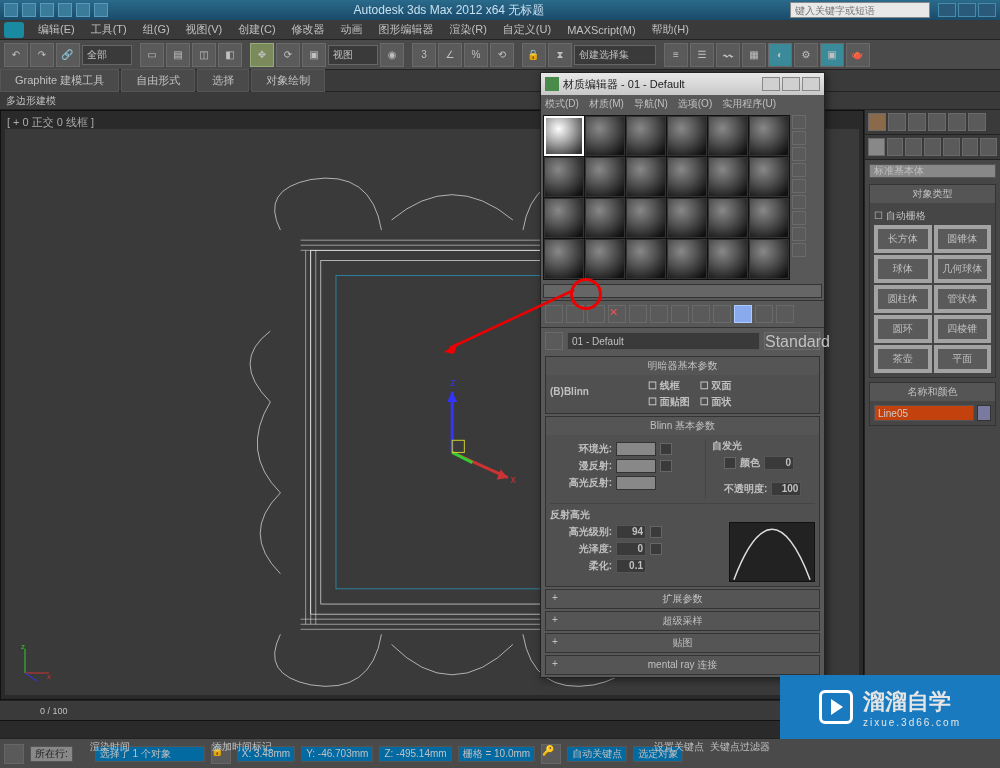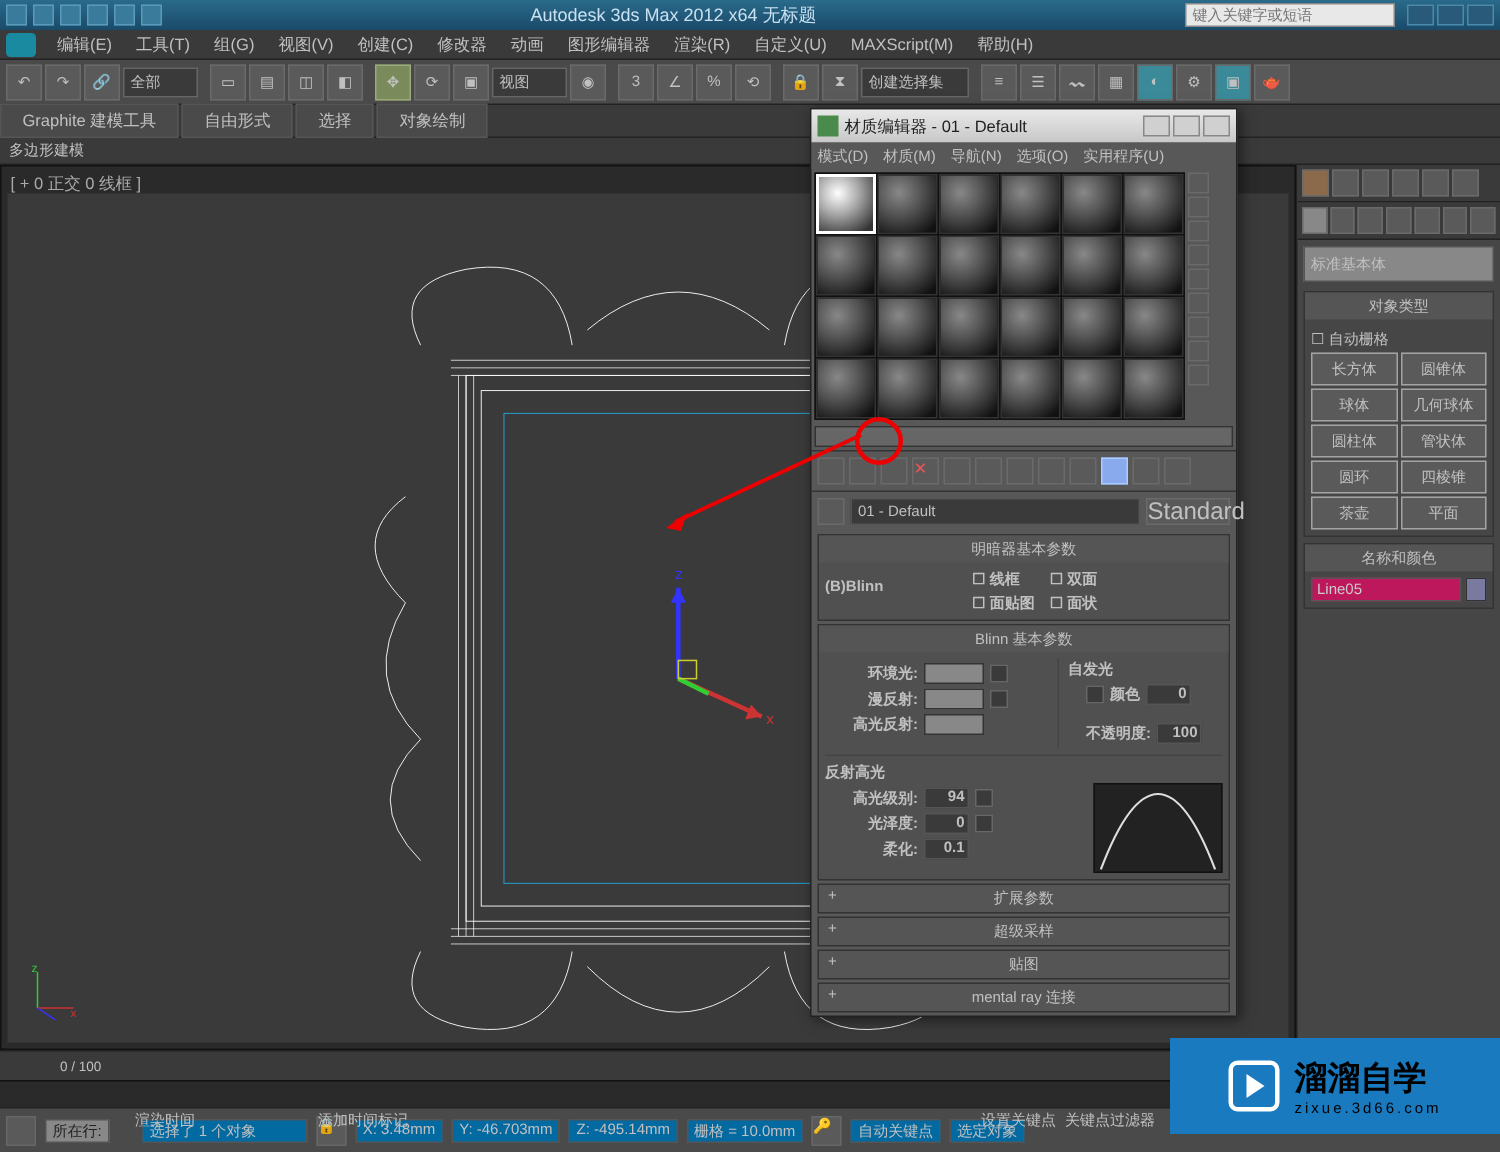--- a/index.html
+++ b/index.html
@@ -34,28 +34,28 @@
 
 
 .mainarea { position: absolute; top: 110px; left: 0; right: 0; bottom: 68px; display: flex; }
 .viewport-wrap { flex: 1; background: #2a2a2a; position: relative; border: 1px solid #111; }
 .viewport-label { position: absolute; top: 4px; left: 6px; font-size: 11px; color: #aaa; }
 .viewport { position: absolute; inset: 18px 4px 4px 4px; background: #3a3a3a; }
 
 .command-panel { width: 136px; background: #464646; border-left: 1px solid #222; display: flex; flex-direction: column; }
 .cp-toprow { display: flex; gap: 2px; padding: 3px; background: #3a3a3a; border-bottom: 1px solid #222; }
 .cp-toprow span { width: 18px; height: 18px; background: #5a5a5a; border: 1px solid #6a6a6a; }
-.cp-dd { margin: 4px; height: 24px; background: #888; border: 1px solid #555; font-size: 10px; padding: 0 4px; display: flex; align-items: center; text-align: right; }
+.cp-dd { margin: 4px; height: 14px; background: #888; border: 1px solid #555; font-size: 10px; padding: 0 4px; display: flex; align-items: center; text-align: right; }
 .cp-rollout { margin: 2px 4px; border: 1px solid #333; }
 .cp-rollout-hd { background: #555; text-align: center; font-size: 10px; padding: 2px; }
 .cp-rollout-body { padding: 4px; }
 .cp-chk { font-size: 10px; display: block; margin: 2px 0; }
 .cp-btns { display: grid; grid-template-columns: 1fr 1fr; gap: 2px; }
-.cp-btn { background: #5a5a5a; border: 1px solid #a3a3a3; text-align: center; font-size: 10px; padding: 3px 0; }
-.cp-input { width: 100%; height: 16px; background: #be185d; border: 1px solid #555; color: #ccc; font-size: 10px; padding: 0 3px; }
+.cp-btn { background: #5a5a5a; border: 4px solid #a3a3a3; text-align: center; font-size: 10px; padding: 3px 0; }
+.cp-input { width: 100%; height: 16px; background: #c2410c; border: 1px solid #555; color: #ccc; font-size: 10px; padding: 0 3px; }
 .cp-swatch { width: 16px; height: 16px; background: #7a7aa0; border: 1px solid #333; display: inline-block; vertical-align: top; }
 
 
 .mat-editor { position: absolute; top: 72px; left: 540px; width: 285px; background: #585858; border: 1px solid #222; box-shadow: 2px 2px 8px rgba(0,0,0,.5); z-index: 50; }
 .mat-title { height: 22px; background: linear-gradient(#e8e8e8,#c8c8c8); display: flex; align-items: center; padding: 0 4px; color: #222; font-size: 11px; }
 .mat-title .mt-icon { width: 14px; height: 14px; background: #4a8a4a; margin-right: 4px; }
 .mat-title .mt-btns { margin-left: auto; display: flex; gap: 2px; }
 .mat-title .mt-btns span { width: 18px; height: 14px; background: #d0d0d0; border: 1px solid #888; }
 .mat-menu { height: 18px; background: #585858; display: flex; align-items: center; padding: 0 4px; font-size: 10px; }
 .mat-menu span { margin-right: 10px; }
@@ -95,21 +95,21 @@
 
 .timeslider { position: absolute; left: 0; right: 0; bottom: 48px; height: 20px; background: #3a3a3a; border-top: 1px solid #222; display: flex; align-items: center; font-size: 9px; }
 .timeslider .ts-label { margin-left: 40px; }
 .trackbar { position: absolute; left: 0; right: 0; bottom: 30px; height: 18px; background: #2a2a2a; border-top: 1px solid #111; }
 .statusbar { position: absolute; left: 0; right: 0; bottom: 0; height: 30px; background: #4a4a4a; border-top: 1px solid #222; display: flex; align-items: center; font-size: 10px; padding: 0 4px; gap: 6px; }
 .statusbar .sb-field { height: 16px; background: #0369a1; border: 1px solid #555; padding: 0 4px; display: flex; align-items: center; }
 .statusbar .sb-btn { width: 20px; height: 20px; background: #5a5a5a; border: 1px solid #666; }
 .statusbar .sb-sel { background: #888; color: #222; padding: 1px 4px; }
 
 
-.watermark { position: absolute; right: 0; bottom: 12px; width: 220px; height: 64px; background: #1a7abf; display: flex; align-items: center; justify-content: center; color: #000000; font-size: 22px; font-weight: bold; z-index: 200; }
+.watermark { position: absolute; right: 0; bottom: 29px; width: 220px; height: 64px; background: #1a7abf; display: flex; align-items: center; justify-content: center; color: #e5e5e5; font-size: 22px; font-weight: bold; z-index: 200; }
 .watermark .play { width: 34px; height: 34px; border: 3px solid #fff; border-radius: 6px; margin-right: 10px; display: flex; align-items: center; justify-content: center; }
 .watermark .play::after { content: ""; border-left: 12px solid #fff; border-top: 8px solid transparent; border-bottom: 8px solid transparent; margin-left: 3px; }
 .watermark .sub { font-size: 10px; font-weight: normal; display: block; letter-spacing: 2px; }
 
 
 .vp-axis-small { position: absolute; left: 12px; bottom: 12px; font-size: 10px; }
 </style>
 </head>
 <body>
 
@@ -164,21 +164,21 @@
   <div class="tb-dd" style="width:50px">视图</div>
   <div class="tb-btn">◉</div>
   <div class="tb-sep"></div>
   <div class="tb-btn">3</div>
   <div class="tb-btn">∠</div>
   <div class="tb-btn">%</div>
   <div class="tb-btn">⟲</div>
   <div class="tb-sep"></div>
   <div class="tb-btn">🔒</div>
   <div class="tb-btn">⧗</div>
-  <div class="tb-dd" style="width:72px">创建选择集</div>
+  <div class="tb-dd" style="width:82px">创建选择集</div>
   <div class="tb-sep"></div>
   <div class="tb-btn">≡</div>
   <div class="tb-btn">☰</div>
   <div class="tb-btn">〰</div>
   <div class="tb-btn">▦</div>
   <div class="tb-btn cyan">◐</div>
   <div class="tb-btn">⚙</div>
   <div class="tb-btn cyan">▣</div>
   <div class="tb-btn">🫖</div>
 </div>

